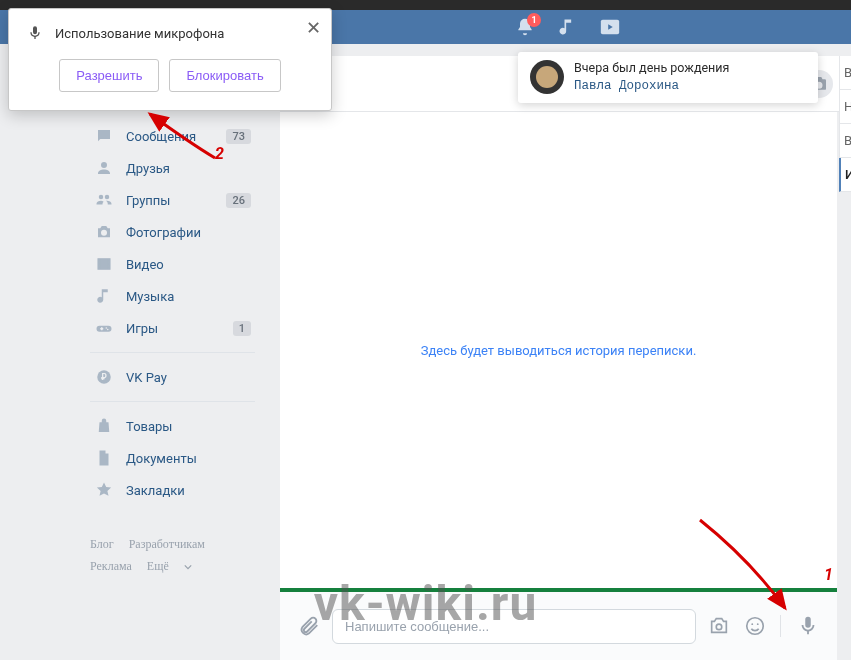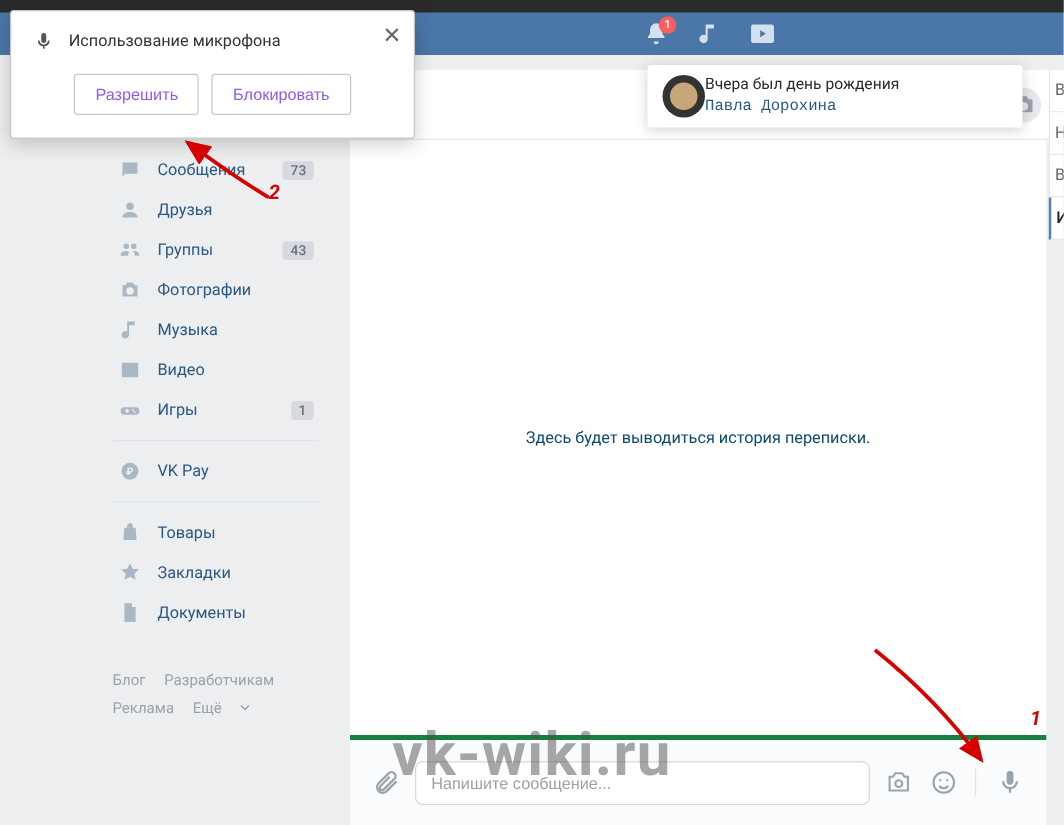--- a/index.html
+++ b/index.html
@@ -14,49 +14,49 @@
 
   
   .perm-dialog { position: absolute; top: 8px; left: 8px; width: 324px; background: #fff; border: 1px solid #c7c7c7; border-radius: 3px; box-shadow: 0 4px 16px rgba(0,0,0,0.2); z-index: 100; padding: 16px 18px 18px; }
   .perm-close { position: absolute; top: 8px; right: 10px; cursor: pointer; color: #666; font-size: 18px; }
   .perm-title { font-size: 13px; color: #333; margin-bottom: 14px; }
   .perm-row { display: flex; align-items: center; gap: 12px; font-size: 13px; color: #333; margin-bottom: 18px; }
   .perm-buttons { display: flex; gap: 10px; justify-content: center; }
   .perm-btn { border: 1px solid #c7c7c7; background: #fff; color: #8b5cf6; padding: 8px 16px; font-size: 13px; border-radius: 3px; cursor: pointer; }
 
   
-  .notif-pop { position: absolute; top: 52px; left: 518px; width: 300px; background: #fff; border-radius: 3px; box-shadow: 0 2px 10px rgba(0,0,0,0.18); z-index: 90; padding: 8px 12px; display: flex; align-items: center; }
+  .notif-pop { position: absolute; top: 52px; left: 518px; width: 300px; background: #fff; border-radius: 3px; box-shadow: 0 2px 10px rgba(0,0,0,0.18); z-index: 90; padding: 8px 12px; display: flex; align-items: center; gap: 10px; }
   .notif-avatar { width: 34px; height: 34px; border-radius: 50%; background: #333; flex-shrink: 0; position: relative; overflow: hidden; }
   .notif-avatar::after { content: ""; position: absolute; inset: 6px; background: #c7a77a; border-radius: 50%; }
   .notif-text { font-size: 12.5px; color: #2a2a2a; line-height: 1.35; }
   .notif-link { color: #2a5885; font-family: Liberation Mono, monospace; }
 
   
   .sidebar { position: absolute; left: 90px; top: 120px; width: 165px; }
   .side-item { display: flex; align-items: center; gap: 12px; padding: 6px 4px; font-size: 13px; color: #2a5885; cursor: pointer; }
   .side-icon { width: 20px; height: 20px; fill: #aab7c5; color: #aab7c5; display: flex; align-items: center; justify-content: center; flex-shrink: 0; }
   .side-badge { margin-left: auto; background: #99a2ad44; color: #67707a; font-size: 11px; padding: 1px 6px; border-radius: 3px; font-weight: 500; }
   .side-sep { height: 1px; background: #dfe3e8; margin: 8px 0; }
   .footer-links { margin-top: 28px; font-size: 12px; color: #99a2ad; line-height: 1.8; }
-  .footer-links span { margin-right: 12px; cursor: pointer; }
+  .footer-links span { margin-right: 12px; cursor: pointer; font-family: Liberation Serif, serif; }
 
   
   .chat-header { position: absolute; left: 280px; right: 0; top: 56px; height: 56px; background: #fff; border-bottom: 1px solid #e4e6e9; display: flex; align-items: center; justify-content: center; flex-direction: column; }
   .chat-header-title { font-size: 13px; font-weight: 500; color: #222; }
   .chat-header-sub { font-size: 12px; color: #939699; }
   .chat-cam { position: absolute; right: 18px; top: 50%; transform: translateY(-50%); }
 
   
   .right-tabs { position: absolute; right: 0; top: 56px; width: 12px; }
   .rt { height: 34px; border-bottom: 1px solid #e4e6e9; background: #fff; border-left: 1px solid #e4e6e9; font-size: 13px; color: #656565; display: flex; align-items: center; padding-left: 4px; }
   .rt.active { border-left: 2px solid #5181b8; font-weight: 500; color: #222; }
 
   
   .chat-body { position: absolute; left: 280px; right: 14px; top: 112px; bottom: 72px; background: #fff; display: flex; align-items: center; justify-content: center; }
-  .chat-empty { color: #0c4a6e; font-size: 13px; }
+  .chat-empty { color: #3b82f6; font-size: 13px; }
 
   
   .compose { position: absolute; left: 280px; right: 14px; bottom: 0; height: 72px; background: #fafbfc; border-top: 4px solid #15803d; display: flex; align-items: center; padding: 0 18px; gap: 12px; }
   .compose-attach { color: #99a2ad; cursor: pointer; }
   .compose-input { flex: 1; border: 1px solid #d3d9de; border-radius: 6px; padding: 9px 12px; font-size: 13px; color: #333; background: #fff; }
   .compose-input::placeholder { color: #99a2ad; }
   .compose-right { display: flex; align-items: center; gap: 14px; color: #99a2ad; }
   .compose-mic { border-left: 1px solid #e0e3e7; padding-left: 16px; cursor: pointer; }
 
   
@@ -154,45 +154,45 @@
       </span>
     <span>Друзья</span>
   </div>
   <div class="side-item">
     <span class="side-icon">
         <svg width="18" height="18" viewBox="0 0 24 24">
           <path fill="currentColor" d="M8 11a3 3 0 100-6 3 3 0 000 6zm8 0a3 3 0 100-6 3 3 0 000 6zm-8 2c-3 0-6 1.5-6 4v1h8v-1c0-1 .5-2 1.5-2.7C10.5 13.5 9.3 13 8 13zm8 0c-.5 0-1 .05-1.5.15C16 14 17 15.3 17 17v1h5v-1c0-2.5-3-4-6-4z"></path>
         </svg>
       </span>
     <span>Группы</span>
-    <span class="side-badge">43</span>
+    <span class="side-badge">26</span>
   </div>
   <div class="side-item">
     <span class="side-icon">
         <svg width="18" height="18" viewBox="0 0 24 24">
           <path fill="currentColor" d="M4 7h3l2-3h6l2 3h3v12H4V7zm8 2a4 4 0 100 8 4 4 0 000-8z"></path>
         </svg>
       </span>
     <span>Фотографии</span>
   </div>
   <div class="side-item">
     <span class="side-icon">
         <svg width="18" height="18" viewBox="0 0 24 24">
+          <path fill="currentColor" d="M4 5h16v14H4V5zm3 0v14M17 5v14M4 9h3M4 15h3M17 9h3M17 15h3" stroke="currentColor" stroke-width="1.5"></path>
+        </svg>
+      </span>
+    <span>Видео</span>
+  </div>
+  <div class="side-item">
+    <span class="side-icon">
+        <svg width="18" height="18" viewBox="0 0 24 24">
           <path fill="currentColor" d="M9 3v10.55A4 4 0 1011 17V7h6V3H9z"></path>
         </svg>
       </span>
     <span>Музыка</span>
-  </div>
-  <div class="side-item">
-    <span class="side-icon">
-        <svg width="18" height="18" viewBox="0 0 24 24">
-          <path fill="currentColor" d="M4 5h16v14H4V5zm3 0v14M17 5v14M4 9h3M4 15h3M17 9h3M17 15h3" stroke="currentColor" stroke-width="1.5"></path>
-        </svg>
-      </span>
-    <span>Видео</span>
   </div>
   <div class="side-item">
     <span class="side-icon">
         <svg width="18" height="18" viewBox="0 0 24 24">
           <path fill="currentColor" d="M6 9h12a4 4 0 010 8H6a4 4 0 010-8zm2 2v1H7v2h1v1h2v-1h1v-2h-1v-1H8zm7 0a1 1 0 100 2 1 1 0 000-2zm2 2a1 1 0 100 2 1 1 0 000-2z"></path>
         </svg>
       </span>
     <span>Игры</span>
     <span class="side-badge">1</span>
   </div>
@@ -211,32 +211,32 @@
     <span class="side-icon">
         <svg width="18" height="18" viewBox="0 0 24 24">
           <path fill="currentColor" d="M6 7h12l1 13H5L6 7zm3 0V5a3 3 0 016 0v2"></path>
         </svg>
       </span>
     <span>Товары</span>
   </div>
   <div class="side-item">
     <span class="side-icon">
         <svg width="18" height="18" viewBox="0 0 24 24">
+          <path fill="currentColor" d="M6 2h8l4 4v16H6V2zm8 0v4h4"></path>
+        </svg>
+      </span>
+    <span>Документы</span>
+  </div>
+  <div class="side-item">
+    <span class="side-icon">
+        <svg width="18" height="18" viewBox="0 0 24 24">
           <path fill="currentColor" d="M12 2l2.9 6 6.6.6-5 4.6 1.5 6.5L12 16.5 6 19.7l1.5-6.5-5-4.6 6.6-.6L12 2z"></path>
         </svg>
       </span>
     <span>Закладки</span>
-  </div>
-  <div class="side-item">
-    <span class="side-icon">
-        <svg width="18" height="18" viewBox="0 0 24 24">
-          <path fill="currentColor" d="M6 2h8l4 4v16H6V2zm8 0v4h4"></path>
-        </svg>
-      </span>
-    <span>Документы</span>
   </div>
 
   <div class="footer-links">
     <span>Блог</span>
     <span>Разработчикам</span><br>
     <span>Реклама</span>
     <span><span>Ещё</span> <svg style="display:inline;vertical-align:middle" width="8" height="8" viewBox="0 0 10 10">
           <path d="M1 3l4 4 4-4" stroke="#99a2ad" fill="none" stroke-width="1.5"></path>
         </svg></span>
   </div>

